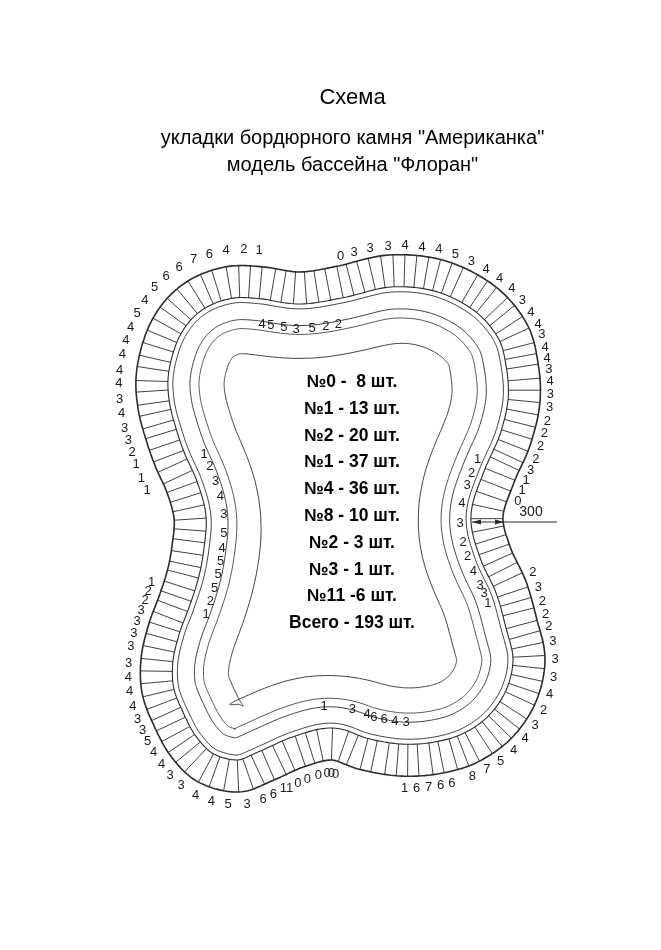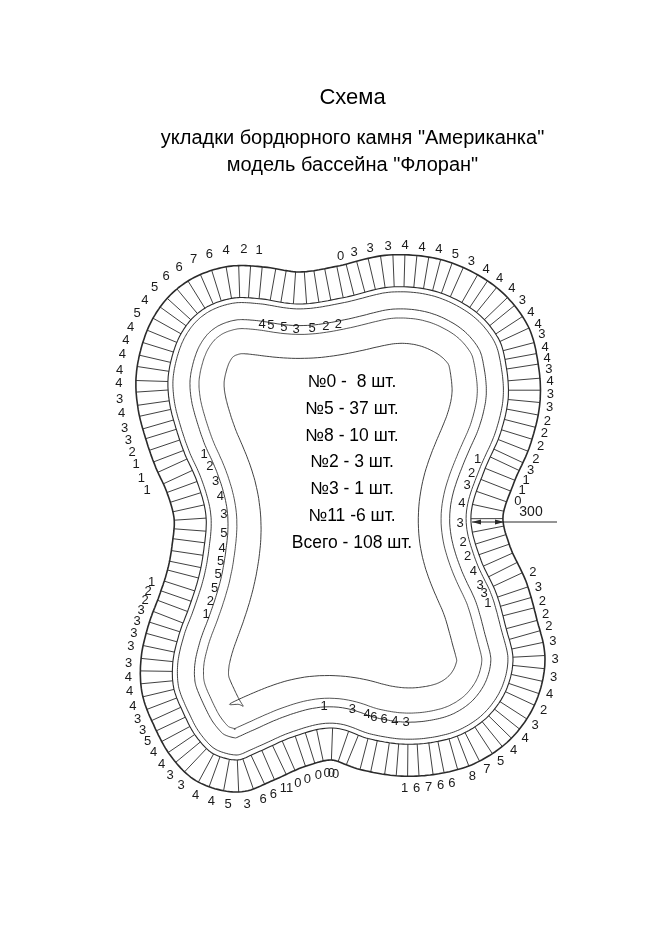--- a/index.html
+++ b/index.html
@@ -3,21 +3,21 @@
 <meta charset="utf-8">
 <style>
   html,body{margin:0;padding:0;background:#ffffff;}
   .page{position:relative;width:661px;height:864px;background:#fff;overflow:hidden;
         font-family:"Liberation Sans",sans-serif;color:#000;}
   .titles{position:absolute;left:22px;top:84px;width:661px;text-align:center;}
   .title-main{font-size:22px;margin:0 0 16px 0;font-weight:normal;}
   .title-sub{font-size:20px;margin:4px 0;font-weight:normal;}
   .diagram-svg{position:absolute;left:0;top:0;}
   .legend{position:absolute;left:252px;top:368px;width:200px;text-align:center;
-          font-size:17.5px;line-height:26.8px;}
+          font-size:17.5px;line-height:26.8px;font-weight:bold;}
   .legend-item{white-space:pre;}
   .stone-label{font-size:13px;fill:#1a1a1a;}
   .dim-label{font-size:14px;fill:#1a1a1a;}
 </style>
 </head>
 <body>
 
 <div class="page">
 
   <div class="titles">
@@ -176,21 +176,24 @@
       <text x="312.0" y="331.8" text-anchor="middle" class="stone-label">5</text>
       <text x="325.9" y="329.9" text-anchor="middle" class="stone-label">2</text>
       <text x="338.4" y="327.6" text-anchor="middle" class="stone-label">2</text>
       <path d="M472 522L557 522" stroke="#2b2b2b" stroke-width="1"></path>
       <path d="M472 522l9 -2.6l0 5.2Z M504 522l-9 -2.6l0 5.2Z" fill="#2b2b2b"></path>
       <text x="531" y="516" text-anchor="middle" class="dim-label">300</text>
     </svg>
 
   <div class="legend">
       <div class="legend-item">№0 -  8 шт.</div>
-      <div class="legend-item">№5 - 37 шт.</div>
+      <div class="legend-item">№1 - 13 шт.</div>
+      <div class="legend-item">№2 - 20 шт.</div>
+      <div class="legend-item">№1 - 37 шт.</div>
+      <div class="legend-item">№4 - 36 шт.</div>
       <div class="legend-item">№8 - 10 шт.</div>
       <div class="legend-item">№2 - 3 шт.</div>
       <div class="legend-item">№3 - 1 шт.</div>
       <div class="legend-item">№11 -6 шт.</div>
-      <div class="legend-item">Всего - 108 шт.</div>
+      <div class="legend-item">Всего - 193 шт.</div>
     </div>
 
 </div>
 
 </body></html>

